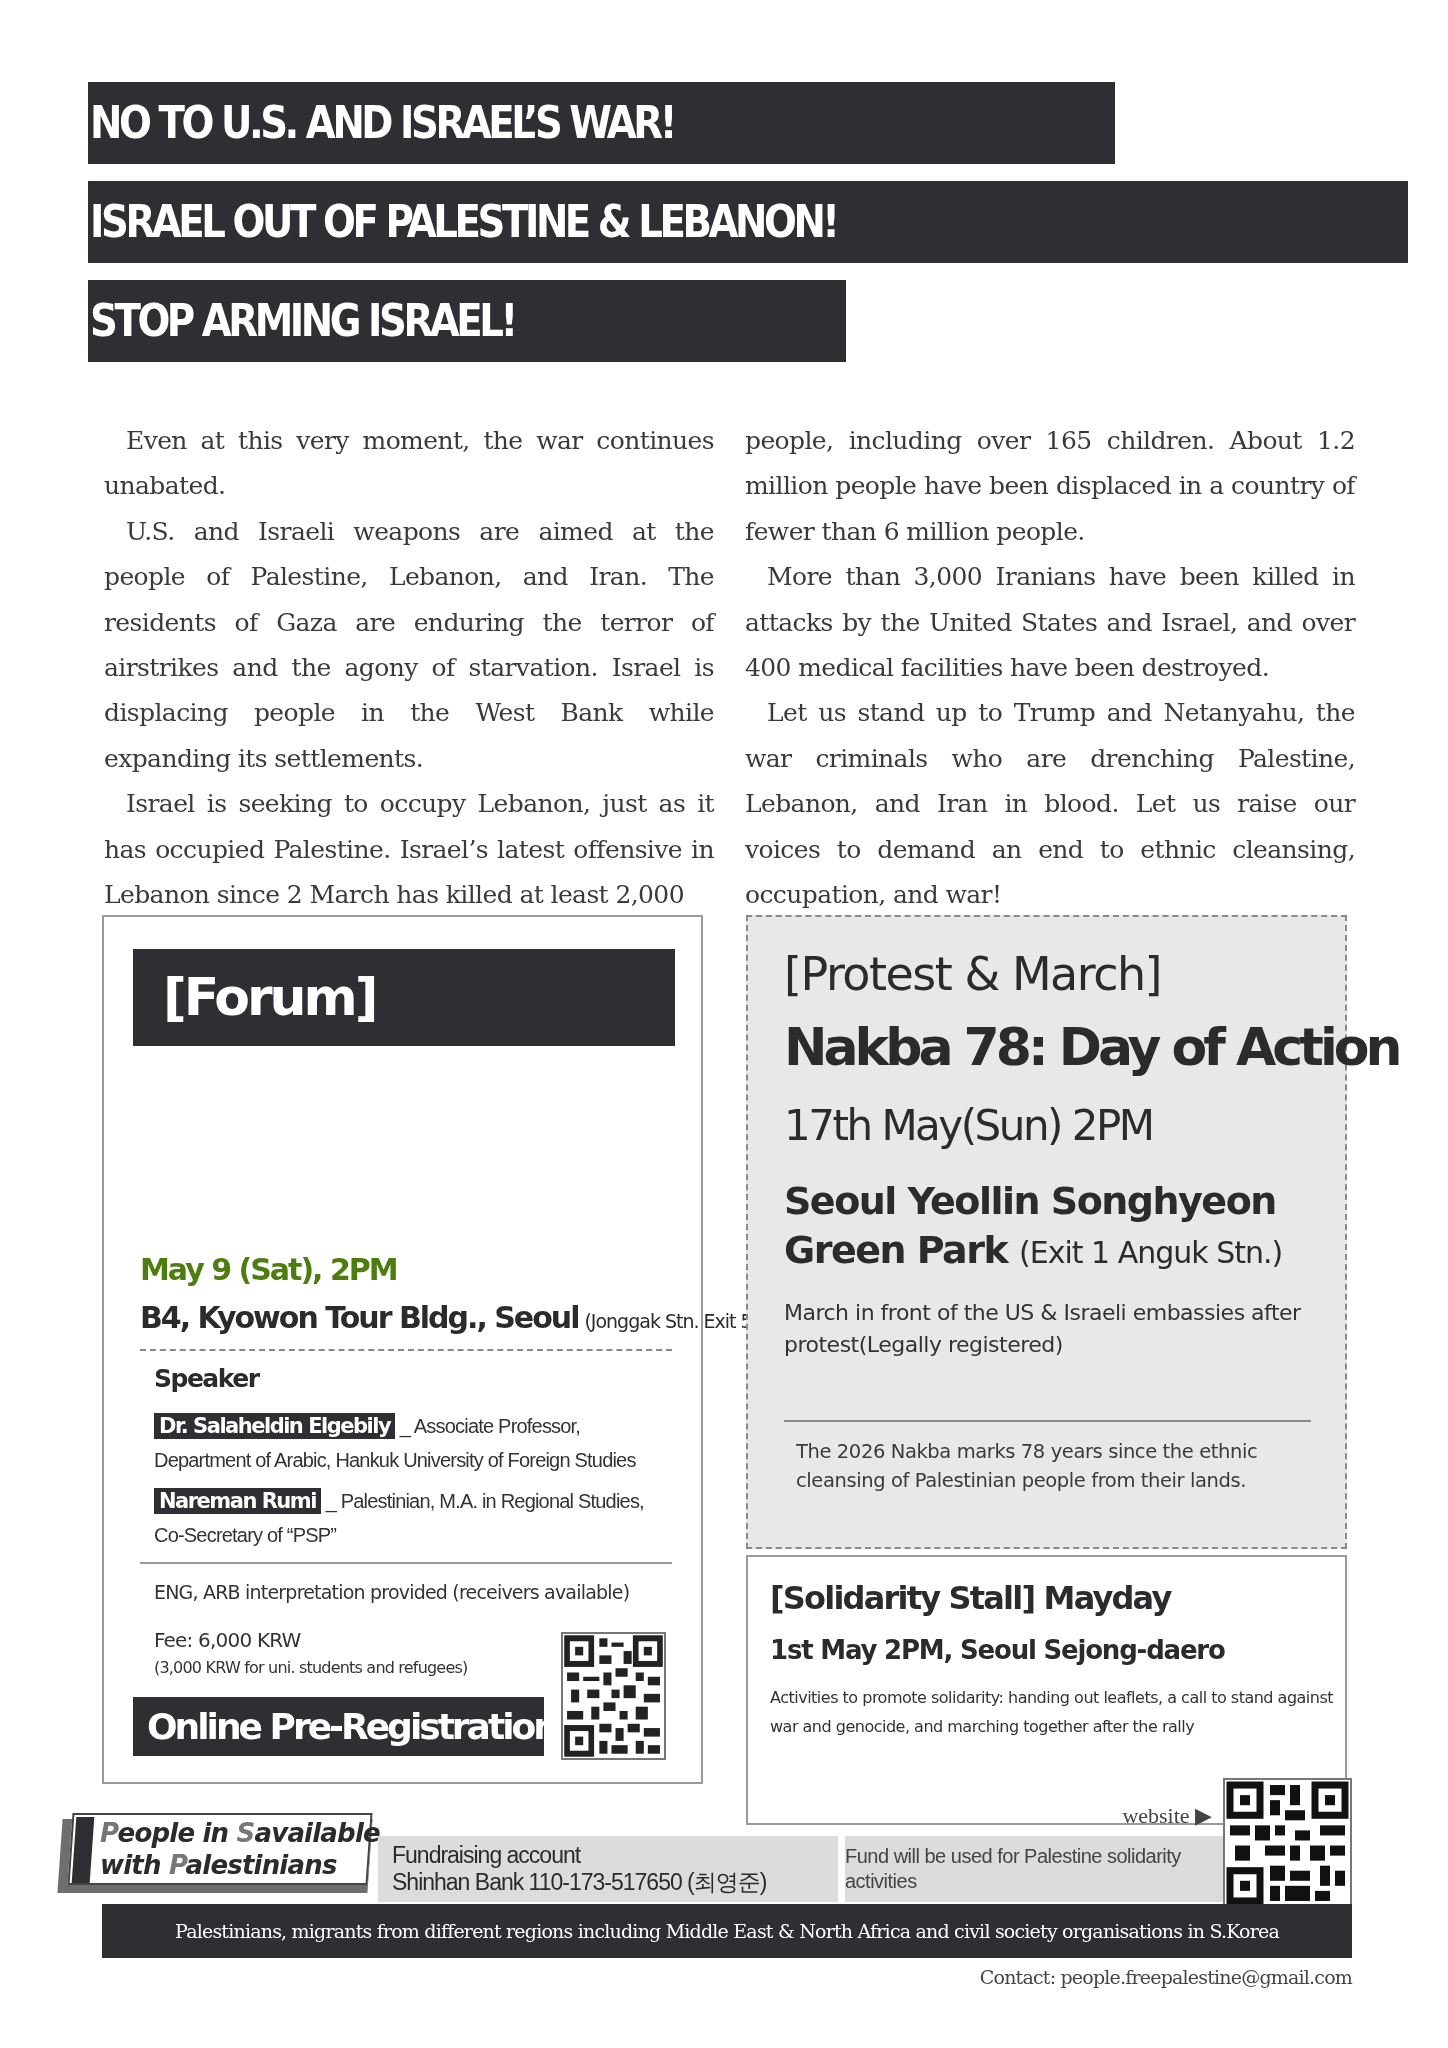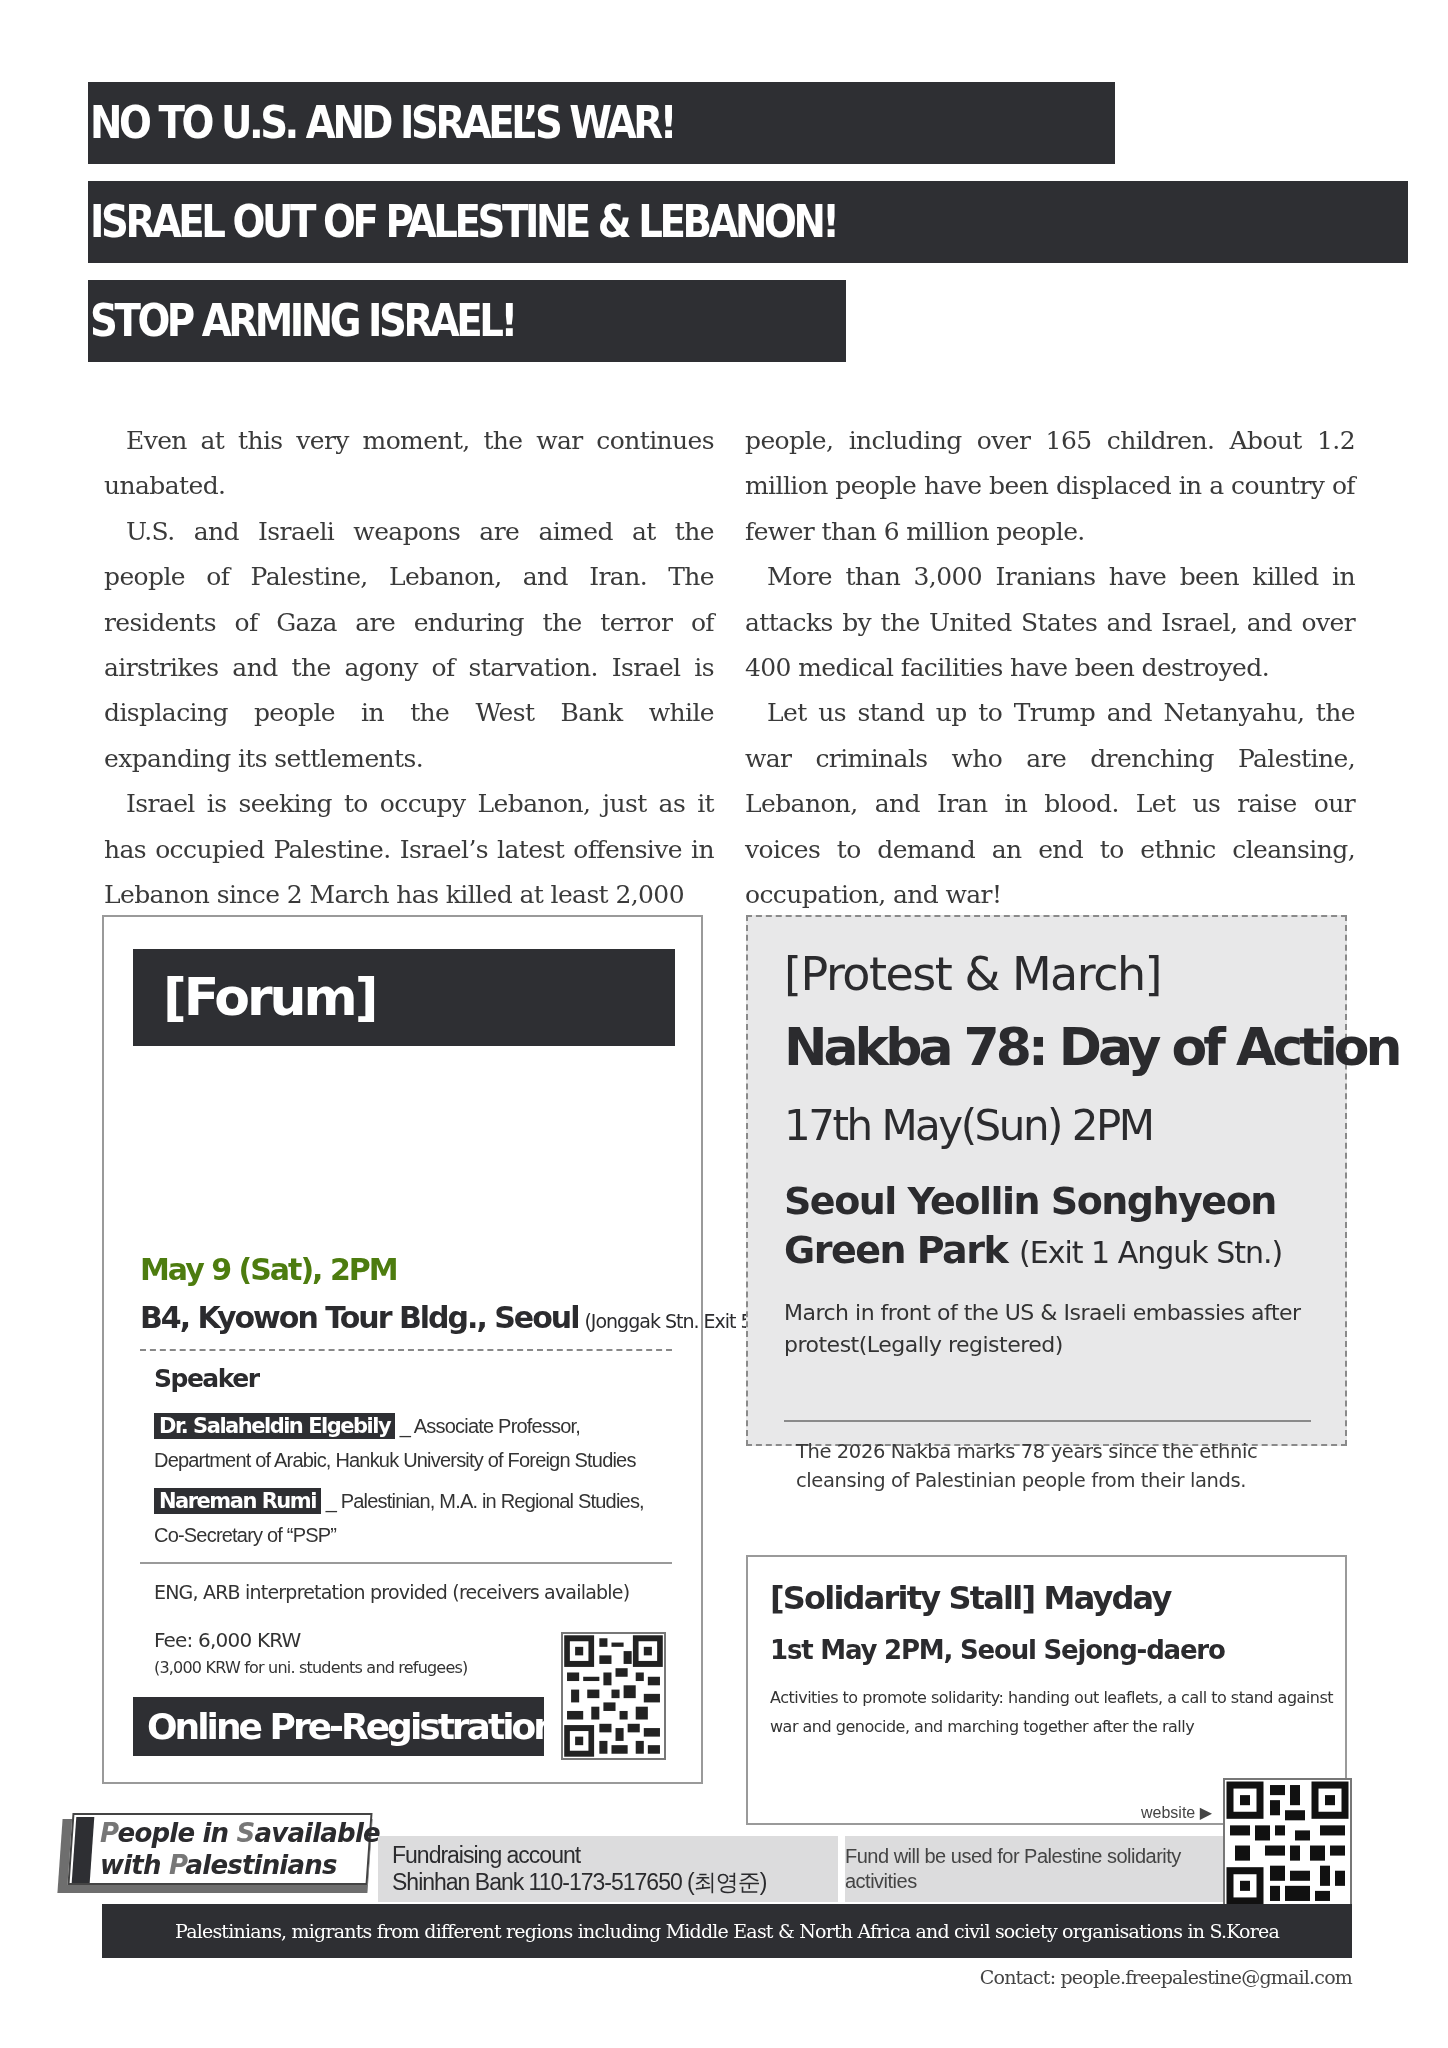--- a/index.html
+++ b/index.html
@@ -26,21 +26,21 @@
   .speaker-h { position:absolute; left:50px; top:447px; font-family:"DejaVu Sans", sans-serif; font-weight:bold; font-size:25px; letter-spacing:-1.5px; }
   .sp { position:absolute; left:50px; width:520px; font-family:"Liberation Sans", sans-serif; font-size:20px; line-height:34px; letter-spacing:-0.8px; color:#333; }
   .sp .name { background:#2e2f33; color:#fff; font-family:"DejaVu Sans", sans-serif; font-weight:bold; font-size:21px; letter-spacing:-1.5px; padding:1px 5px; }
   .interp { position:absolute; left:50px; top:664px; font-family:"DejaVu Sans", sans-serif; font-size:19px; letter-spacing:-0.8px; color:#333; }
   .fee { position:absolute; left:50px; top:710px; font-family:"DejaVu Sans", sans-serif; font-size:20px; letter-spacing:-0.8px; color:#333; line-height:27px; }
   .fee .small { font-size:16px; }
   .reg-btn { position:absolute; left:29px; top:780px; width:411px; height:59px; background:#2e2f33; color:#fff;
     font-family:"DejaVu Sans", sans-serif; font-weight:bold; font-size:36px; line-height:59px; letter-spacing:-3px; padding-left:14px; box-sizing:border-box; white-space:nowrap; cursor:pointer; }
   .qr { position:absolute; background:#fff; border:2px solid #777; box-sizing:border-box; }
   .qr svg { width:100%; height:100%; display:block; }
-  .box-protest { position:absolute; left:746px; top:915px; width:601px; height:531px; border:2px dashed #8a8a8a; box-sizing:border-box; background:#e8e8e9; }
+  .box-protest { position:absolute; left:746px; top:915px; width:601px; height:634px; border:2px dashed #8a8a8a; box-sizing:border-box; background:#e8e8e9; }
   .pr-tag { position:absolute; left:36px; top:30px; font-family:"DejaVu Sans", sans-serif; font-size:46px; letter-spacing:-1.5px; color:#2b2b2e; }
   .pr-title { position:absolute; left:36px; top:100px; font-family:"DejaVu Sans", sans-serif; font-weight:bold; font-size:52px; letter-spacing:-4px; color:#2b2b2e; white-space:nowrap; }
   .pr-date { position:absolute; left:36px; top:184px; font-family:"DejaVu Sans", sans-serif; font-size:42px; letter-spacing:-2.5px; color:#2b2b2e; }
   .pr-venue { position:absolute; left:36px; top:260px; width:560px; font-family:"DejaVu Sans", sans-serif; font-weight:bold; font-size:38px; line-height:49px; letter-spacing:-1.5px; color:#2b2b2e; }
   .pr-venue .sub { font-weight:normal; font-size:30px; letter-spacing:-1px; }
   .pr-info { position:absolute; left:36px; top:380px; width:540px; font-family:"DejaVu Sans", sans-serif; font-size:22px; line-height:32px; letter-spacing:-0.5px; color:#333; }
   .pr-note { position:absolute; left:48px; top:520px; width:520px; font-family:"DejaVu Sans", sans-serif; font-size:19.5px; line-height:29px; letter-spacing:-0.4px; color:#3a3a3a; }
   .box-stall { position:absolute; left:746px; top:1555px; width:601px; height:270px; border:2px solid #9a9a9a; box-sizing:border-box; background:#fff; }
   .st-title { position:absolute; left:22px; top:22px; font-family:"DejaVu Sans", sans-serif; font-weight:bold; font-size:32px; letter-spacing:-1.8px; color:#2b2b2e; }
   .st-date { position:absolute; left:22px; top:78px; font-family:"DejaVu Sans", sans-serif; font-weight:bold; font-size:26px; letter-spacing:-1.2px; color:#2b2b2e; }
@@ -49,21 +49,21 @@
   .logo-back { position:absolute; left:4px; top:6px; width:310px; height:74px; background:#6e6e6e; transform:skewX(-4deg); }
   .logo-front { position:absolute; left:14px; top:0; width:300px; height:72px; background:#fff; border:2px solid #444; box-sizing:border-box; transform:skewX(-4deg); }
   .logo-flag { position:absolute; left:18px; top:4px; width:18px; height:66px; background:#2e2f33; transform:skewX(-4deg); }
   .logo-text { position:absolute; left:44px; top:4px; font-family:"DejaVu Sans", sans-serif; font-weight:bold; font-style:italic; font-size:26px; line-height:32px; letter-spacing:-0.8px; color:#2b2b2e; white-space:nowrap; }
   .logo-text .hl { color:#777; }
   .fund-cell { position:absolute; top:1836px; height:66px; background:#dcdcdd; }
   .fund-left { left:378px; width:460px; }
   .fund-right { left:845px; width:378px; }
   .fund-text { position:absolute; left:14px; top:6px; font-family:"Liberation Sans", sans-serif; font-size:23px; line-height:27px; letter-spacing:-1px; color:#2b2b2e; }
   .fund-note { position:absolute; left:0; top:8px; width:100%; font-family:"Liberation Sans", sans-serif; font-size:20px; line-height:25px; letter-spacing:-0.5px; color:#444; }
-  .website { position:absolute; left:1100px; top:1803px; width:112px; text-align:right; font-family:Liberation Sans, sans-serif; font-size:16px; color:#444; }
+  .website { position:absolute; left:1100px; top:1803px; width:112px; text-align:right; font-family:Liberation Serif, serif; font-size:22px; color:#444; }
   .footer-bar { position:absolute; left:102px; top:1904px; width:1250px; height:54px; background:#2e2f33; color:#fff;
     font-family:"DejaVu Serif", serif; font-size:19px; line-height:54px; text-align:center; letter-spacing:-0.8px; }
   .contact { position:absolute; right:96px; top:1966px; font-family:"DejaVu Serif", serif; font-size:19px; color:#444; letter-spacing:-0.8px; }
 </style>
 </head>
 <body>
 
 <div class="headbar" style="top:82px;width:1027px;"><span>NO TO U.S. AND ISRAEL’S WAR!</span></div>
 <div class="headbar" style="top:181px;width:1320px;"><span>ISRAEL OUT OF PALESTINE &amp; LEBANON!</span></div>
 <div class="headbar" style="top:280px;width:758px;"><span>STOP ARMING ISRAEL!</span></div>

